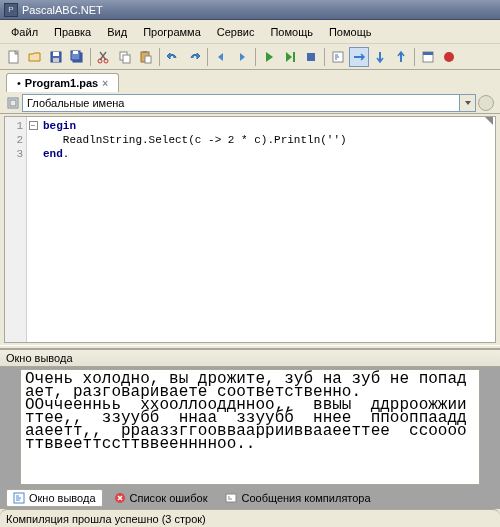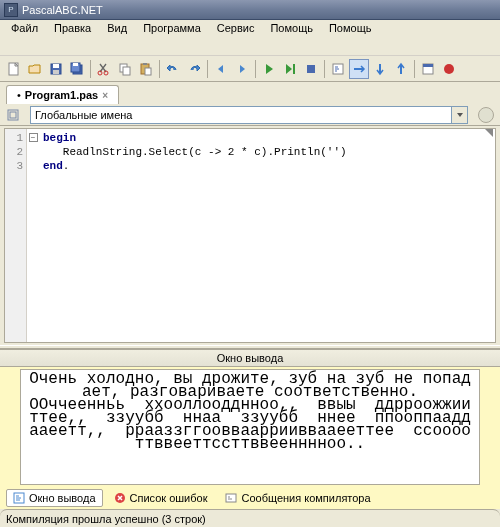--- a/index.html
+++ b/index.html
@@ -25,22 +25,23 @@
 .titlebar .app-icon {
   width: 14px; height: 14px;
   background: #4a5a77;
   border: 1px solid #2a3a57;
   margin-right: 4px;
   display: flex; align-items: center; justify-content: center;
   font-size: 8px; color: #cde;
 }
 .menubar {
   background: #ece9d8;
-  height: 36px;
-  display: flex;
+  height: 24px;
+  display: flex;
+  align-items: center;
   padding: 0 4px;
   gap: 2px;
   border-bottom: 1px solid #d4d0c8;
 }
 .menubar .menu-item {
   padding: 2px 7px;
   cursor: default;
 }
 .toolbar {
   background: #ece9d8;
@@ -76,21 +77,21 @@
   display: flex; align-items: center; gap: 4px;
 }
 .tab .dot { color:#000; }
 .tab .x { color:#888; font-size:10px; font-weight:bold; }
 .combo-row {
   background: #ece9d8;
   height: 22px;
   display: flex;
   align-items: center;
   padding: 0 6px;
-  gap: 10px;
+  gap: 2px;
   border-bottom: 1px solid #aca899;
 }
 .combo-icon {
   width: 14px; height: 14px;
   display: flex; align-items: center; justify-content: center;
   color: #6a7a97;
 }
 .combo {
   flex: 1;
   height: 18px;
@@ -161,25 +162,24 @@
 }
 .editor-anchor svg { display:block; }
 .splitter {
   height: 4px;
   background: #ece9d8;
   border-top: 1px solid #fff;
   border-bottom: 1px solid #aca899;
   cursor: ns-resize;
 }
 .output-panel {
-  background: #fef9c3;
+  background: #a3a3a3;
   display: flex;
   flex-direction: column;
   height: 160px;
-  text-align: center;
 }
 .output-header {
   background: linear-gradient(to bottom, #f0eee0, #e4e2d4);
   border: 1px solid #aca899;
   border-left: none; border-right: none;
   height: 18px;
   padding: 2px 6px;
   font-size: 11px;
 }
 .output-body {

